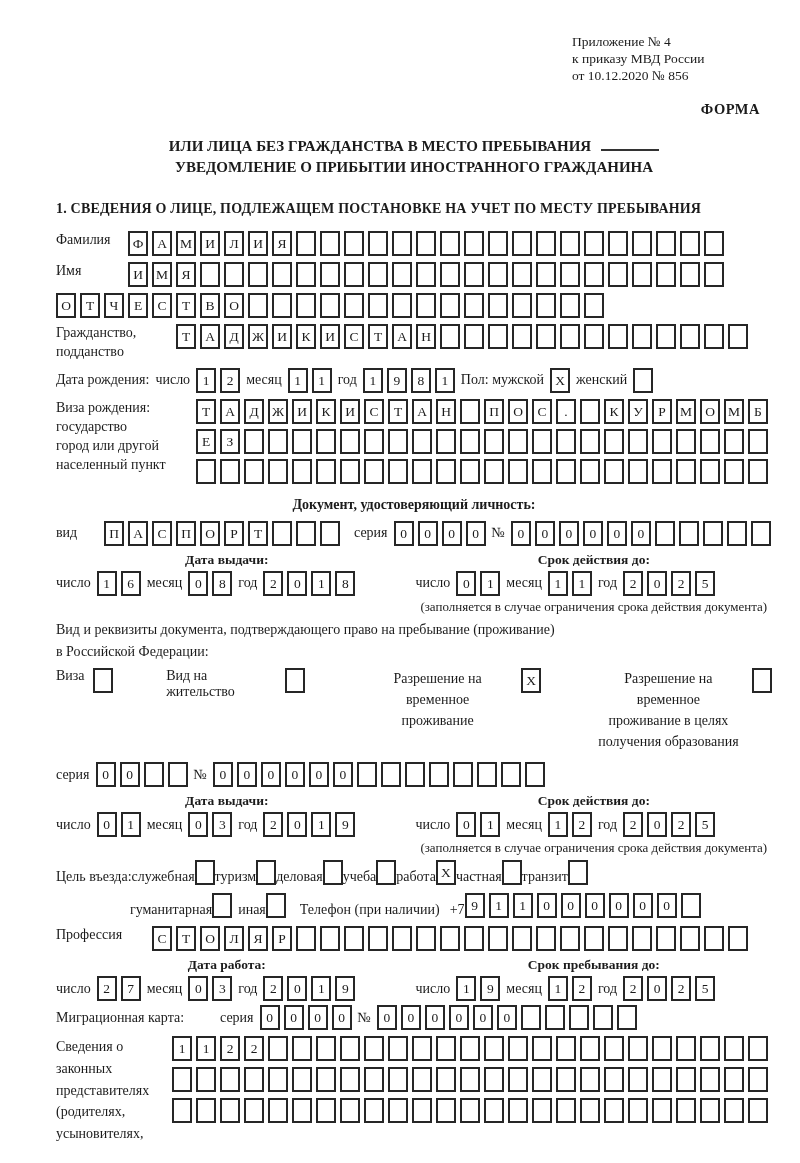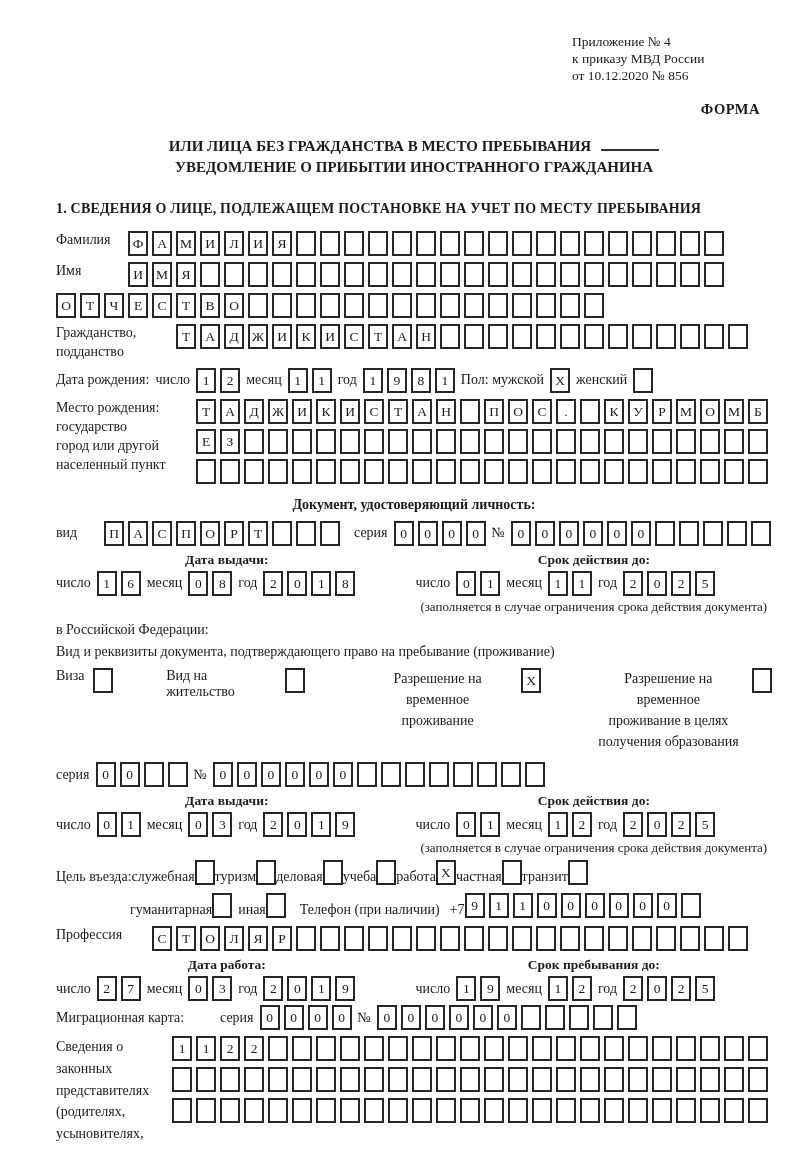--- a/index.html
+++ b/index.html
@@ -231,21 +231,21 @@
         <span class="cell">X</span>
       </span>
     <span class="t">женский</span>
     <span class="cells">
         <span class="cell"></span>
       </span>
   </div>
 
   <div class="bp">
     <div class="lbl w140">
-      <div>Место рождения:</div>
+      <div>Виза рождения:</div>
       <div>государство</div>
       <div>город или другой</div>
       <div>населенный пункт</div>
     </div>
     <div class="bp-rows">
       <div class="cells">
           <span class="cell">Т</span>
           <span class="cell">А</span>
           <span class="cell">Д</span>
           <span class="cell">Ж</span>
@@ -406,22 +406,22 @@
             <span class="cell">0</span>
             <span class="cell">2</span>
             <span class="cell">5</span>
           </span>
       </div>
       <div class="dnote">(заполняется в случае ограничения срока действия документа)</div>
     </div>
   </div>
 
   <div class="intro">
+    <div>Вид и реквизиты документа, подтверждающего право на пребывание (проживание)</div>
     <div>в Российской Федерации:</div>
-    <div>Вид и реквизиты документа, подтверждающего право на пребывание (проживание)</div>
   </div>
 
   <div class="opts">
     <div class="opt">
       <span class="t">Виза</span>
       <span class="cells">
           <span class="cell"></span>
         </span>
     </div>
     <div class="gap1"></div>

